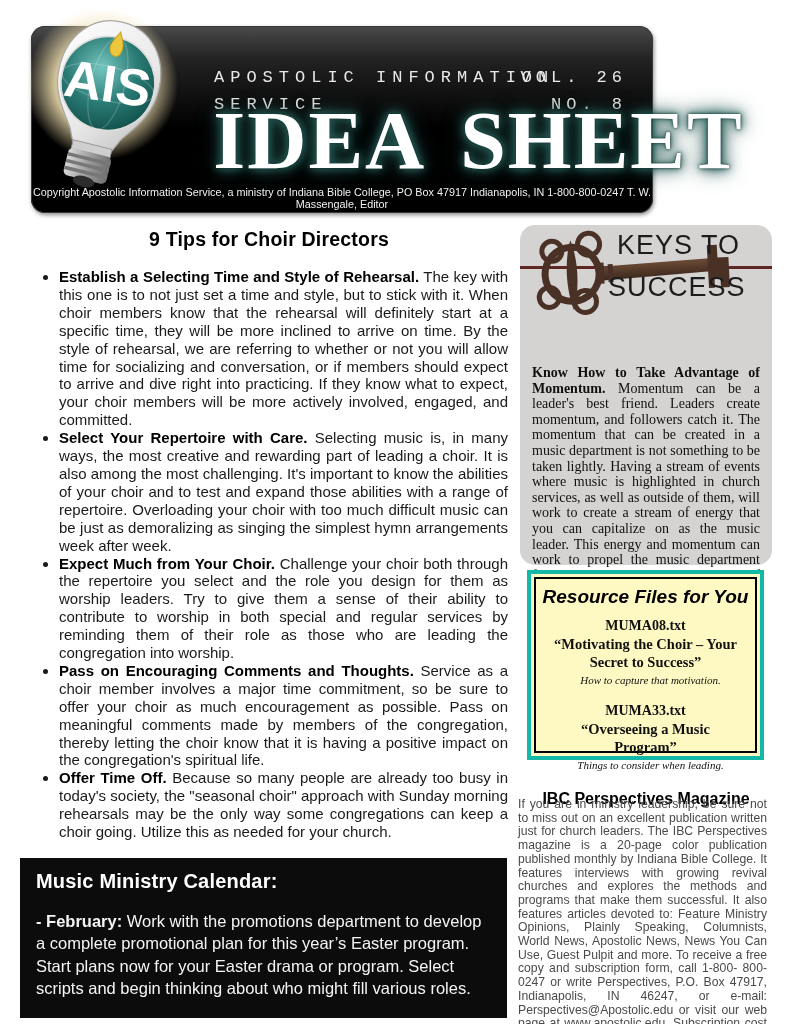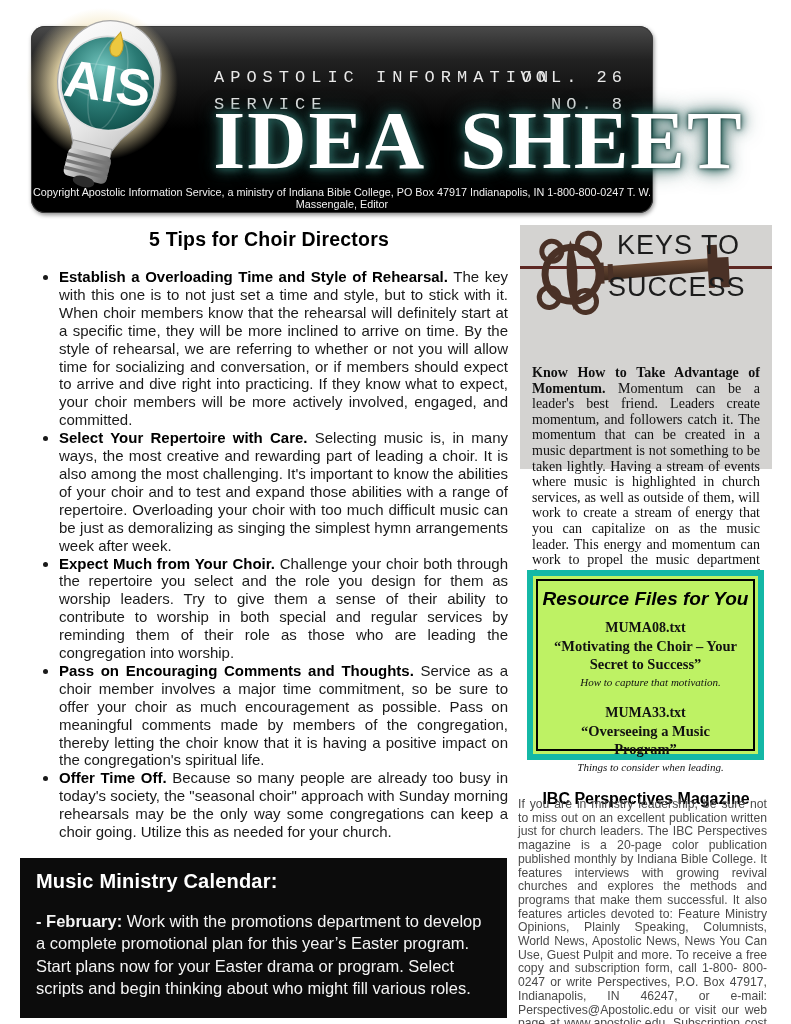--- a/index.html
+++ b/index.html
@@ -62,40 +62,41 @@
   
   .calendar {
     position:absolute; left:20px; top:858px; width:487px; height:160px;
     background:#0c0c0c; color:#fff; padding:12px 16px;
   }
   .calendar-title { font-size:20px; font-weight:bold; letter-spacing:0.2px; }
   .calendar-body  { margin-top:17px; font-size:16.5px; line-height:22.4px; color:#f4f4f4; }
 
   
   .graybox {
-    position:absolute; left:520px; top:225px; width:252px; height:244px;
+    position:absolute; left:520px; top:225px; width:252px; height:340px;
     background:#d4d3d1;
+    border-radius:15px;
   }
   .keys-header { position:relative; height:92px; }
   .maroon-line { position:absolute; left:0; right:0; top:41px; height:3px; background:#5d2823; }
   .key-art { position:absolute; left:4px; top:0; width:220px; height:92px; }
   .keys-word {
     position:absolute; font-size:27px; color:#1c1c1c; letter-spacing:1px;
     font-family:"Liberation Sans", sans-serif; white-space:nowrap;
   }
   .kw1 { left:97px; top:5px; }
   .kw2 { left:88px; top:47px; }
   .momentum {
     padding:0 12px; font-family:"Liberation Serif", serif;
     font-size:14px; line-height:15.6px; text-align:justify; color:#101010;margin-top:48px;
   }
 
   .resourcebox {
     position:absolute; left:527px; top:570px; width:237px; height:190px;
-    border:6px solid #14b8a6; background:#bef264; padding:3px;
+    border:4px solid #14b8a6; background:#fef9c3; padding:3px;
   }
   .resource-inner {
     border:2px solid #000; width:100%; height:100%;
     text-align:center; font-family:"Liberation Serif", serif; padding-top:7px;
   }
   .resource-title {
     font-family:"Liberation Sans", sans-serif; font-style:italic; font-weight:bold;
     font-size:19px; color:#000; margin-bottom:9px;
   }
   .rfile { margin-bottom:13px; }
@@ -160,24 +161,24 @@
       <circle cx="82" cy="79" r="47" fill="url(#tealG)" stroke="#dcdcdc" stroke-width="1.6"></circle>
       <ellipse cx="82" cy="79" rx="47" ry="17" fill="none" stroke="#ffffff" stroke-opacity="0.18" stroke-width="1.4"></ellipse>
       <ellipse cx="82" cy="79" rx="17" ry="47" fill="none" stroke="#ffffff" stroke-opacity="0.18" stroke-width="1.4"></ellipse>
       <path d="M82,26 C77,36 73,42 77,48 C79,52 86,52 87,47 C90,40 86,34 82,26 Z" fill="#edc83f" stroke="#c5a028" stroke-width="1"></path>
       <text x="82" y="97" text-anchor="middle" font-family="Liberation Sans, sans-serif" font-size="52" font-weight="bold" fill="#ffffff" transform="rotate(-6 82 80)">AIS</text>
     </g>
   </svg>
 </div>
 
 <div class="article">
-  <div class="article-title">5 Tips for Choir Directors</div>
+  <div class="article-title">9 Tips for Choir Directors</div>
   <ul class="tips">
     <li>
-      <b>Establish a Overloading Time and Style of Rehearsal.</b>
+      <b>Establish a Selecting Time and Style of Rehearsal.</b>
       <span>The key with this one is to not just set a time and style, but to stick with it. When choir members know that the rehearsal will definitely start at a specific time, they will be more inclined to arrive on time.  By the style of rehearsal, we are referring to whether or not you will allow time for socializing and conversation, or if members should expect to arrive and dive right into practicing.  If they know what to expect, your choir members will be more actively involved, engaged, and committed.</span>
     </li>
     <li>
       <b>Select Your Repertoire with Care.</b>
       <span>Selecting music is, in many ways, the most creative and rewarding part of leading a choir. It is also among the most challenging. It's important to know the abilities of your choir and to test and expand those abilities with a range of repertoire.  Overloading your choir with too much difficult music can be just as demoralizing as singing the simplest hymn arrangements week after week.</span>
     </li>
     <li>
       <b>Expect Much from Your Choir.</b>
       <span>Challenge your choir both through the repertoire you select and the role you design for them as worship leaders.  Try to give them a sense of their ability to contribute to worship in both special and regular services by reminding them of their role as those who are leading the congregation into worship.</span>
     </li>

